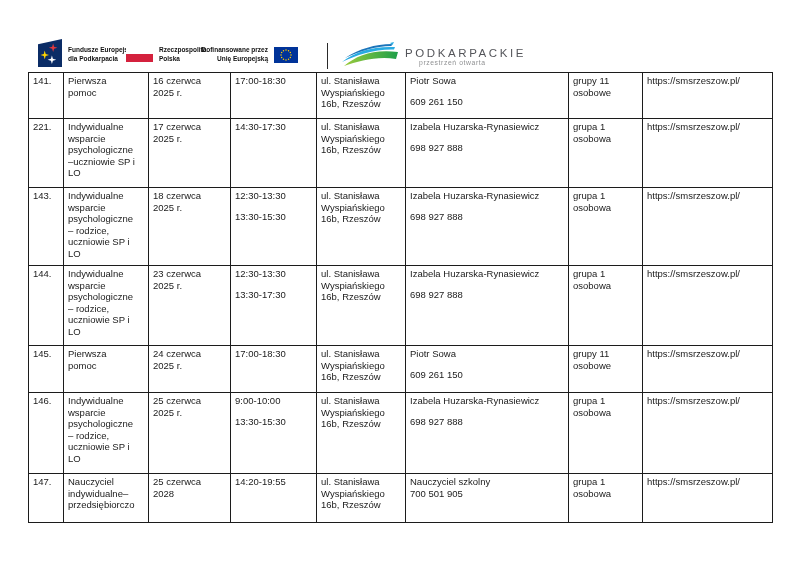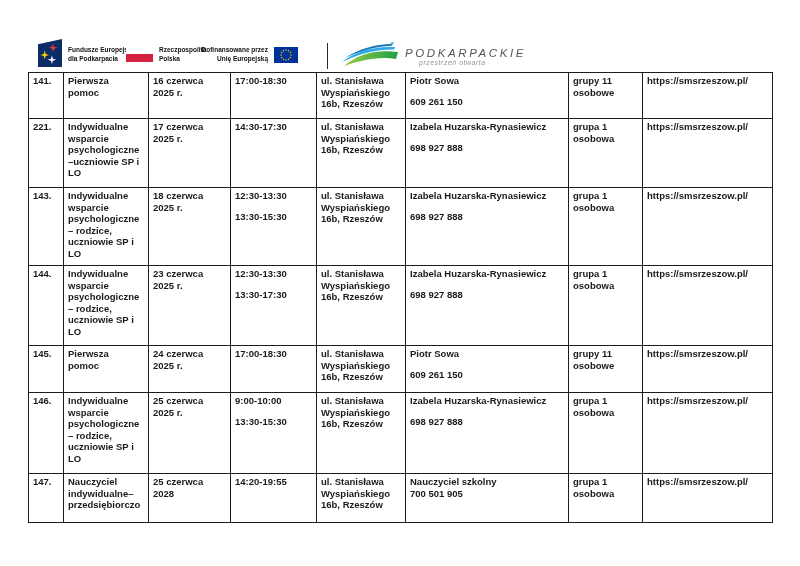--- a/index.html
+++ b/index.html
@@ -13,26 +13,26 @@
   .fe-logo-svg   { left: 10px;  top: 1px; }
   .fe-text  { left: 40px;  top: 8px; }
   .pl-flag  { left: 98px;  top: 8px; width: 27px; height: 16px; }
   .pl-flag .white { height: 8px; background: #fff; }
   .pl-flag .red   { height: 8px; }
   .pl-text  { left: 131px; top: 8px; }
   .eu-text  { left: 158px; top: 8px; width: 82px; text-align: right; }
   .eu-flag-svg  { left: 246px; top: 9px; }
   .separator { left: 299px; top: 5px; width: 1px; height: 26px; background: #2a2a2a; }
   .pk-wave-svg { left: 314px; top: 4px; }
-  .pk-text { left: 377px; top: 9px; font-style: italic; }
+  .pk-text { left: 377px; top: 9px; }
   .pk-title { font-size: 11.5px; letter-spacing: 2.6px; color: #54555a; line-height: 12px; white-space: nowrap; }
   .pk-subtitle { font-size: 6.8px; color: #8f9092; letter-spacing: 0.6px; margin-left: 14px; line-height: 8px; }
 
   
-  .doc-table { position: absolute; left: 28px; top: 72px; border-collapse: collapse; table-layout: fixed; width: 744px; font-weight: bold; }
+  .doc-table { position: absolute; left: 28px; top: 72px; border-collapse: collapse; table-layout: fixed; width: 744px; }
   .doc-table td { border: 1px solid #1c1c1c; vertical-align: top; padding: 2px 3px 2px 4px;
                   font-size: 9.5px; line-height: 11.5px; overflow: hidden; }
   .doc-table .line { white-space: nowrap; }
   .doc-table .blank { height: 9px; line-height: 9px; font-size: 6px; }
   .c-no  { width: 35px; }
   .c-nm  { width: 85px; }
   .c-dt  { width: 82px; }
   .c-tm  { width: 86px; }
   .c-ad  { width: 89px; }
   .c-ct  { width: 163px; }

